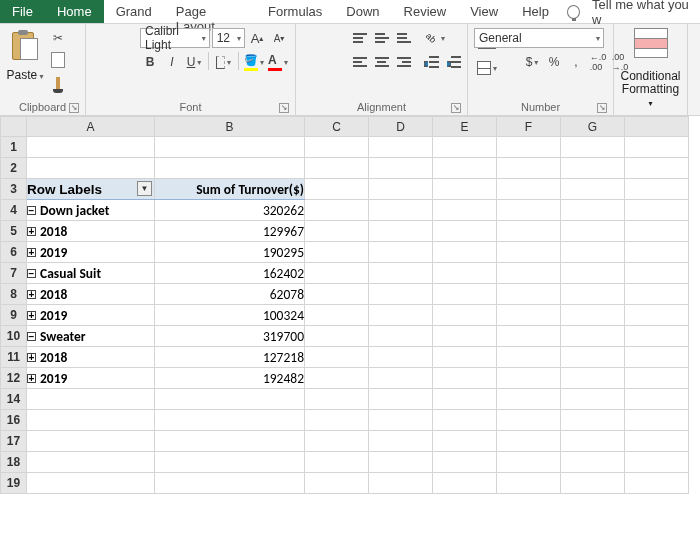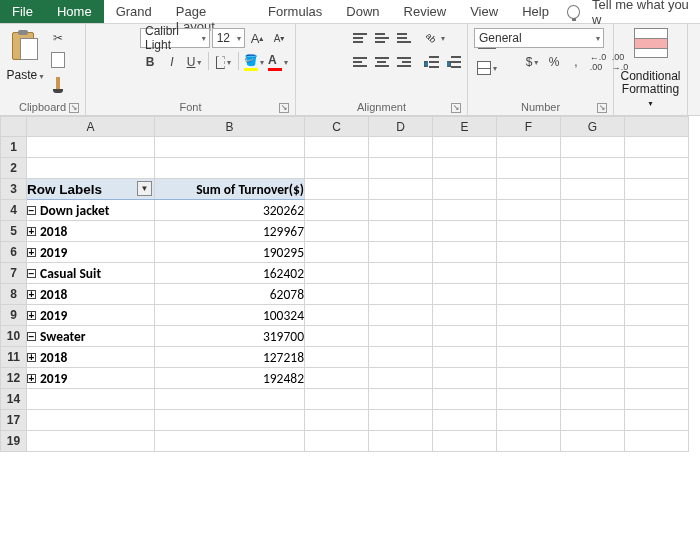--- a/index.html
+++ b/index.html
@@ -443,21 +443,43 @@
           <td class="cell"></td>
           <td class="cell"></td>
           <td class="cell"></td>
           <td class="cell"></td>
           <td class="cell"></td>
           <td class="cell"></td>
           <td class="cell"></td>
           <td></td>
         </tr>
         <tr>
+          <th class="rh">16</th>
+          <td class="cell"></td>
+          <td class="cell"></td>
+          <td class="cell"></td>
+          <td class="cell"></td>
+          <td class="cell"></td>
+          <td class="cell"></td>
+          <td class="cell"></td>
+          <td></td>
+        </tr>
+        <tr>
           <th class="rh">17</th>
+          <td class="cell"></td>
+          <td class="cell"></td>
+          <td class="cell"></td>
+          <td class="cell"></td>
+          <td class="cell"></td>
+          <td class="cell"></td>
+          <td class="cell"></td>
+          <td></td>
+        </tr>
+        <tr>
+          <th class="rh">18</th>
           <td class="cell"></td>
           <td class="cell"></td>
           <td class="cell"></td>
           <td class="cell"></td>
           <td class="cell"></td>
           <td class="cell"></td>
           <td class="cell"></td>
           <td></td>
         </tr>
         <tr>

